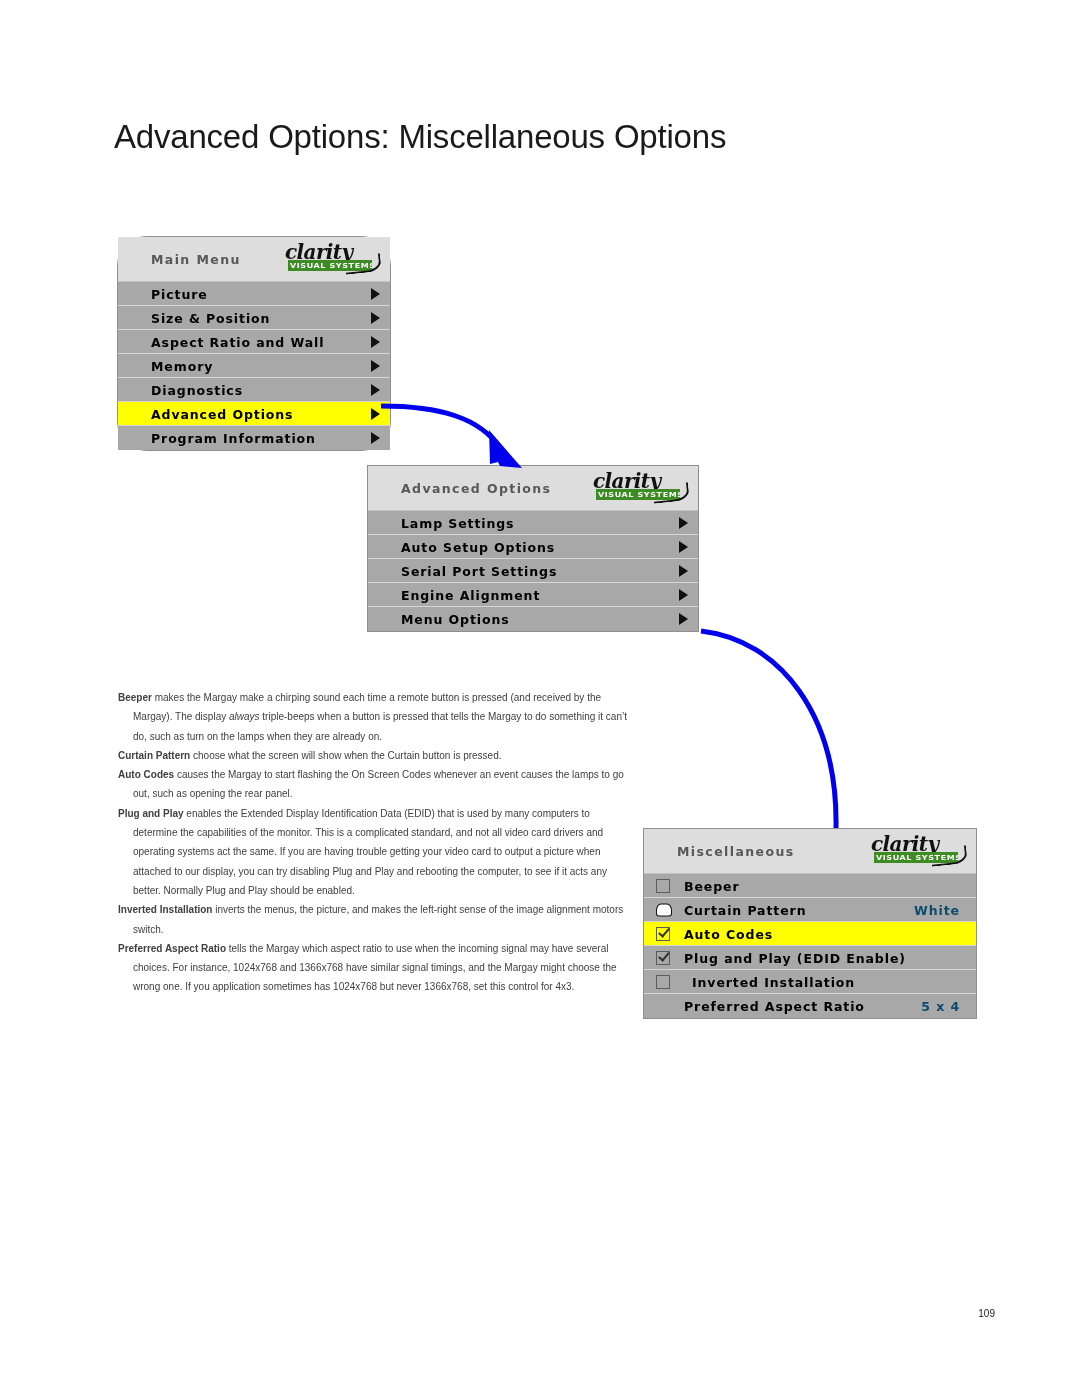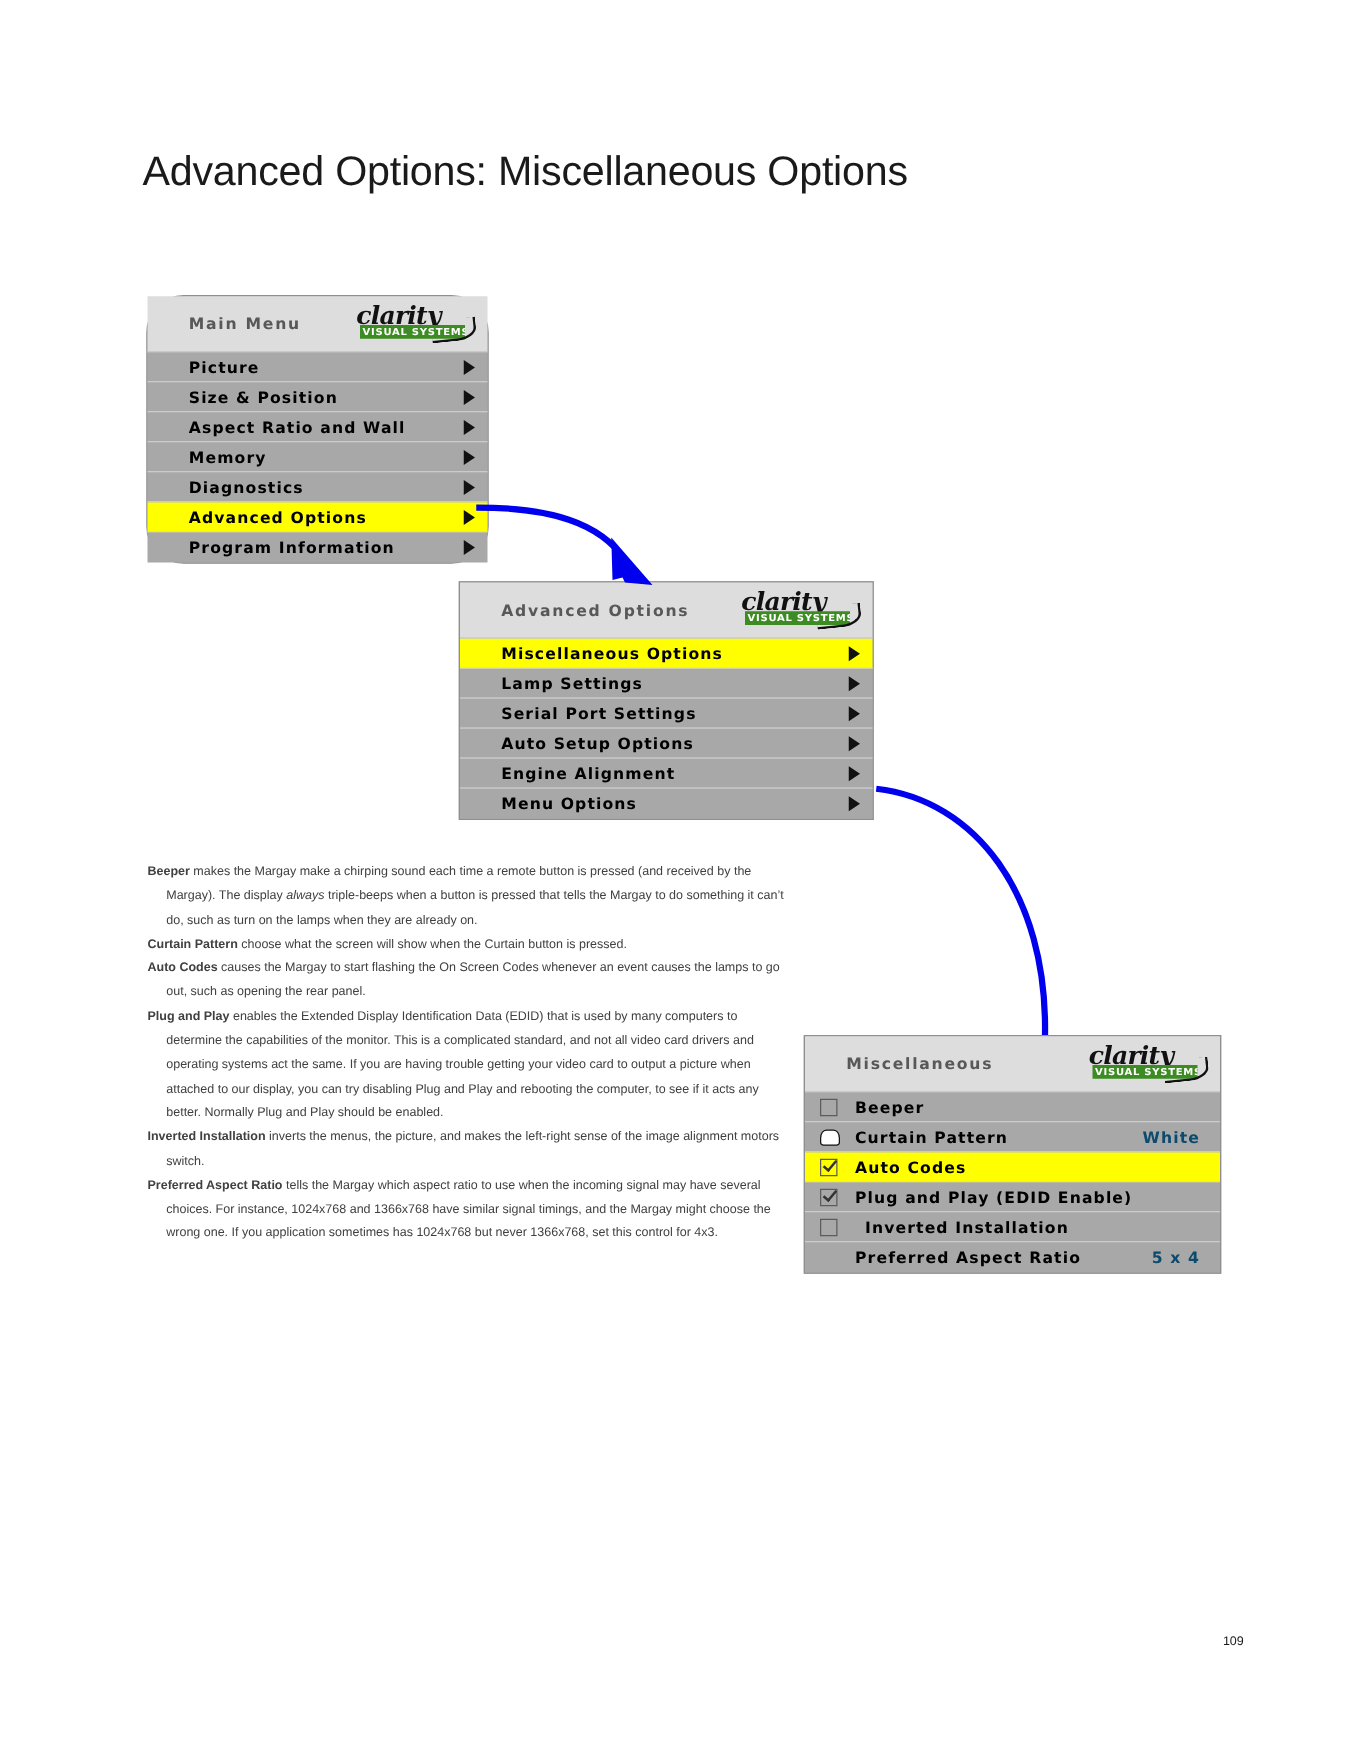--- a/index.html
+++ b/index.html
@@ -303,34 +303,30 @@
     <div class="title">Advanced Options</div>
     <div class="logo">
       <div class="word">clarity</div>
       <div class="band">
           <span>VISUAL SYSTEMS</span>
         </div>
       <div class="swash"></div>
     </div>
   </div>
   <div id="advanced-rows">
-      <div class="osd-row highlight">
-        <div class="label">Miscellaneous Options</div>
-        <div class="caret"></div>
-      </div>
       <div class="osd-row">
         <div class="label">Lamp Settings</div>
         <div class="caret"></div>
       </div>
       <div class="osd-row">
+        <div class="label">Auto Setup Options</div>
+        <div class="caret"></div>
+      </div>
+      <div class="osd-row">
         <div class="label">Serial Port Settings</div>
-        <div class="caret"></div>
-      </div>
-      <div class="osd-row">
-        <div class="label">Auto Setup Options</div>
         <div class="caret"></div>
       </div>
       <div class="osd-row">
         <div class="label">Engine Alignment</div>
         <div class="caret"></div>
       </div>
       <div class="osd-row">
         <div class="label">Menu Options</div>
         <div class="caret"></div>
       </div>

